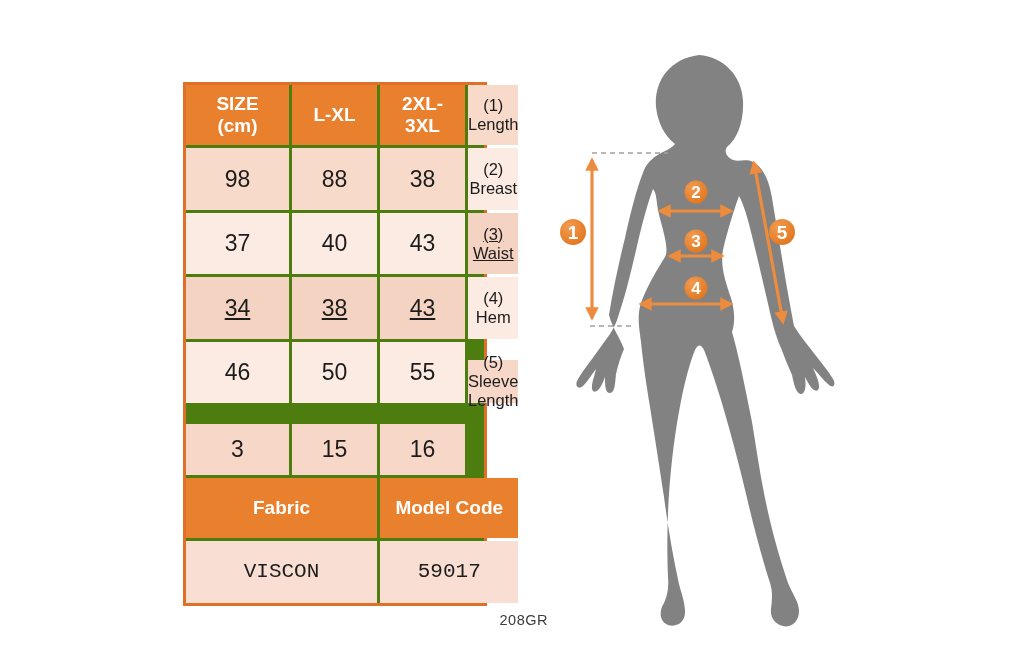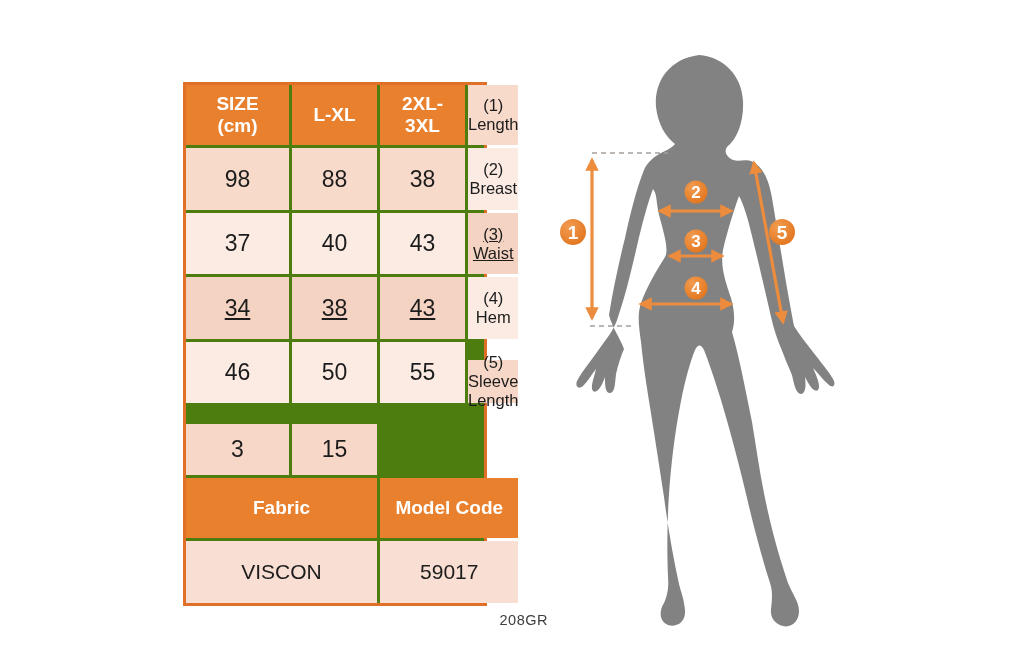--- a/index.html
+++ b/index.html
@@ -22,21 +22,21 @@
   .hdr{background:#E8802E;color:#ffffff;font-weight:bold;font-size:19px;}
   .lbl{font-size:16.5px;color:#1c1c1c;}
   .val{font-size:23px;color:#1c1c1c;}
   .span2a{grid-column:1 / 3;}
   .span2b{grid-column:3 / 5;}
   .r1{background:#F8DACB;}
   .r2{background:#FBEBE3;}
   .r3{background:#F5D3C2;text-decoration:underline;}
   .r4{background:#FBEBE3;}
   .r5{background:#F7D8C8;margin-top:18px;}
-  .rb{background:#F9DFD3;font-size:21px;color:#1c1c1c;}
+  .rb{background:#F9DFD3;font-size:21px;color:#1c1c1c;font-family:Liberation Mono, monospace;}
   
   .footnote{
     position:absolute;left:183px;top:612px;width:365px;
     text-align:right;font-size:14.5px;color:#3d3d3d;letter-spacing:.5px;
   }
   
   .figure{position:absolute;left:540px;top:40px;width:320px;height:600px;}
   .marker-num{font-family:"Liberation Sans",sans-serif;font-weight:bold;fill:#ffffff;text-anchor:middle;}
 </style>
 </head>
@@ -69,20 +69,21 @@
 
     <div class="cell lbl r4">(4) Hem</div>
     <div class="cell val r4">46</div>
     <div class="cell val r4">50</div>
     <div class="cell val r4">55</div>
 
     <div class="cell lbl r5">(5) Sleeve
 Length</div>
     <div class="cell val r5">3</div>
     <div class="cell val r5">15</div>
+    <div class="cell val r5">16</div>
 
     <div class="cell hdr span2a">Fabric</div>
     <div class="cell hdr span2b">Model Code</div>
 
     <div class="cell rb span2a">VISCON</div>
     <div class="cell rb span2b">59017</div>
   </div>
 
   <div class="footnote">208GR</div>
 

